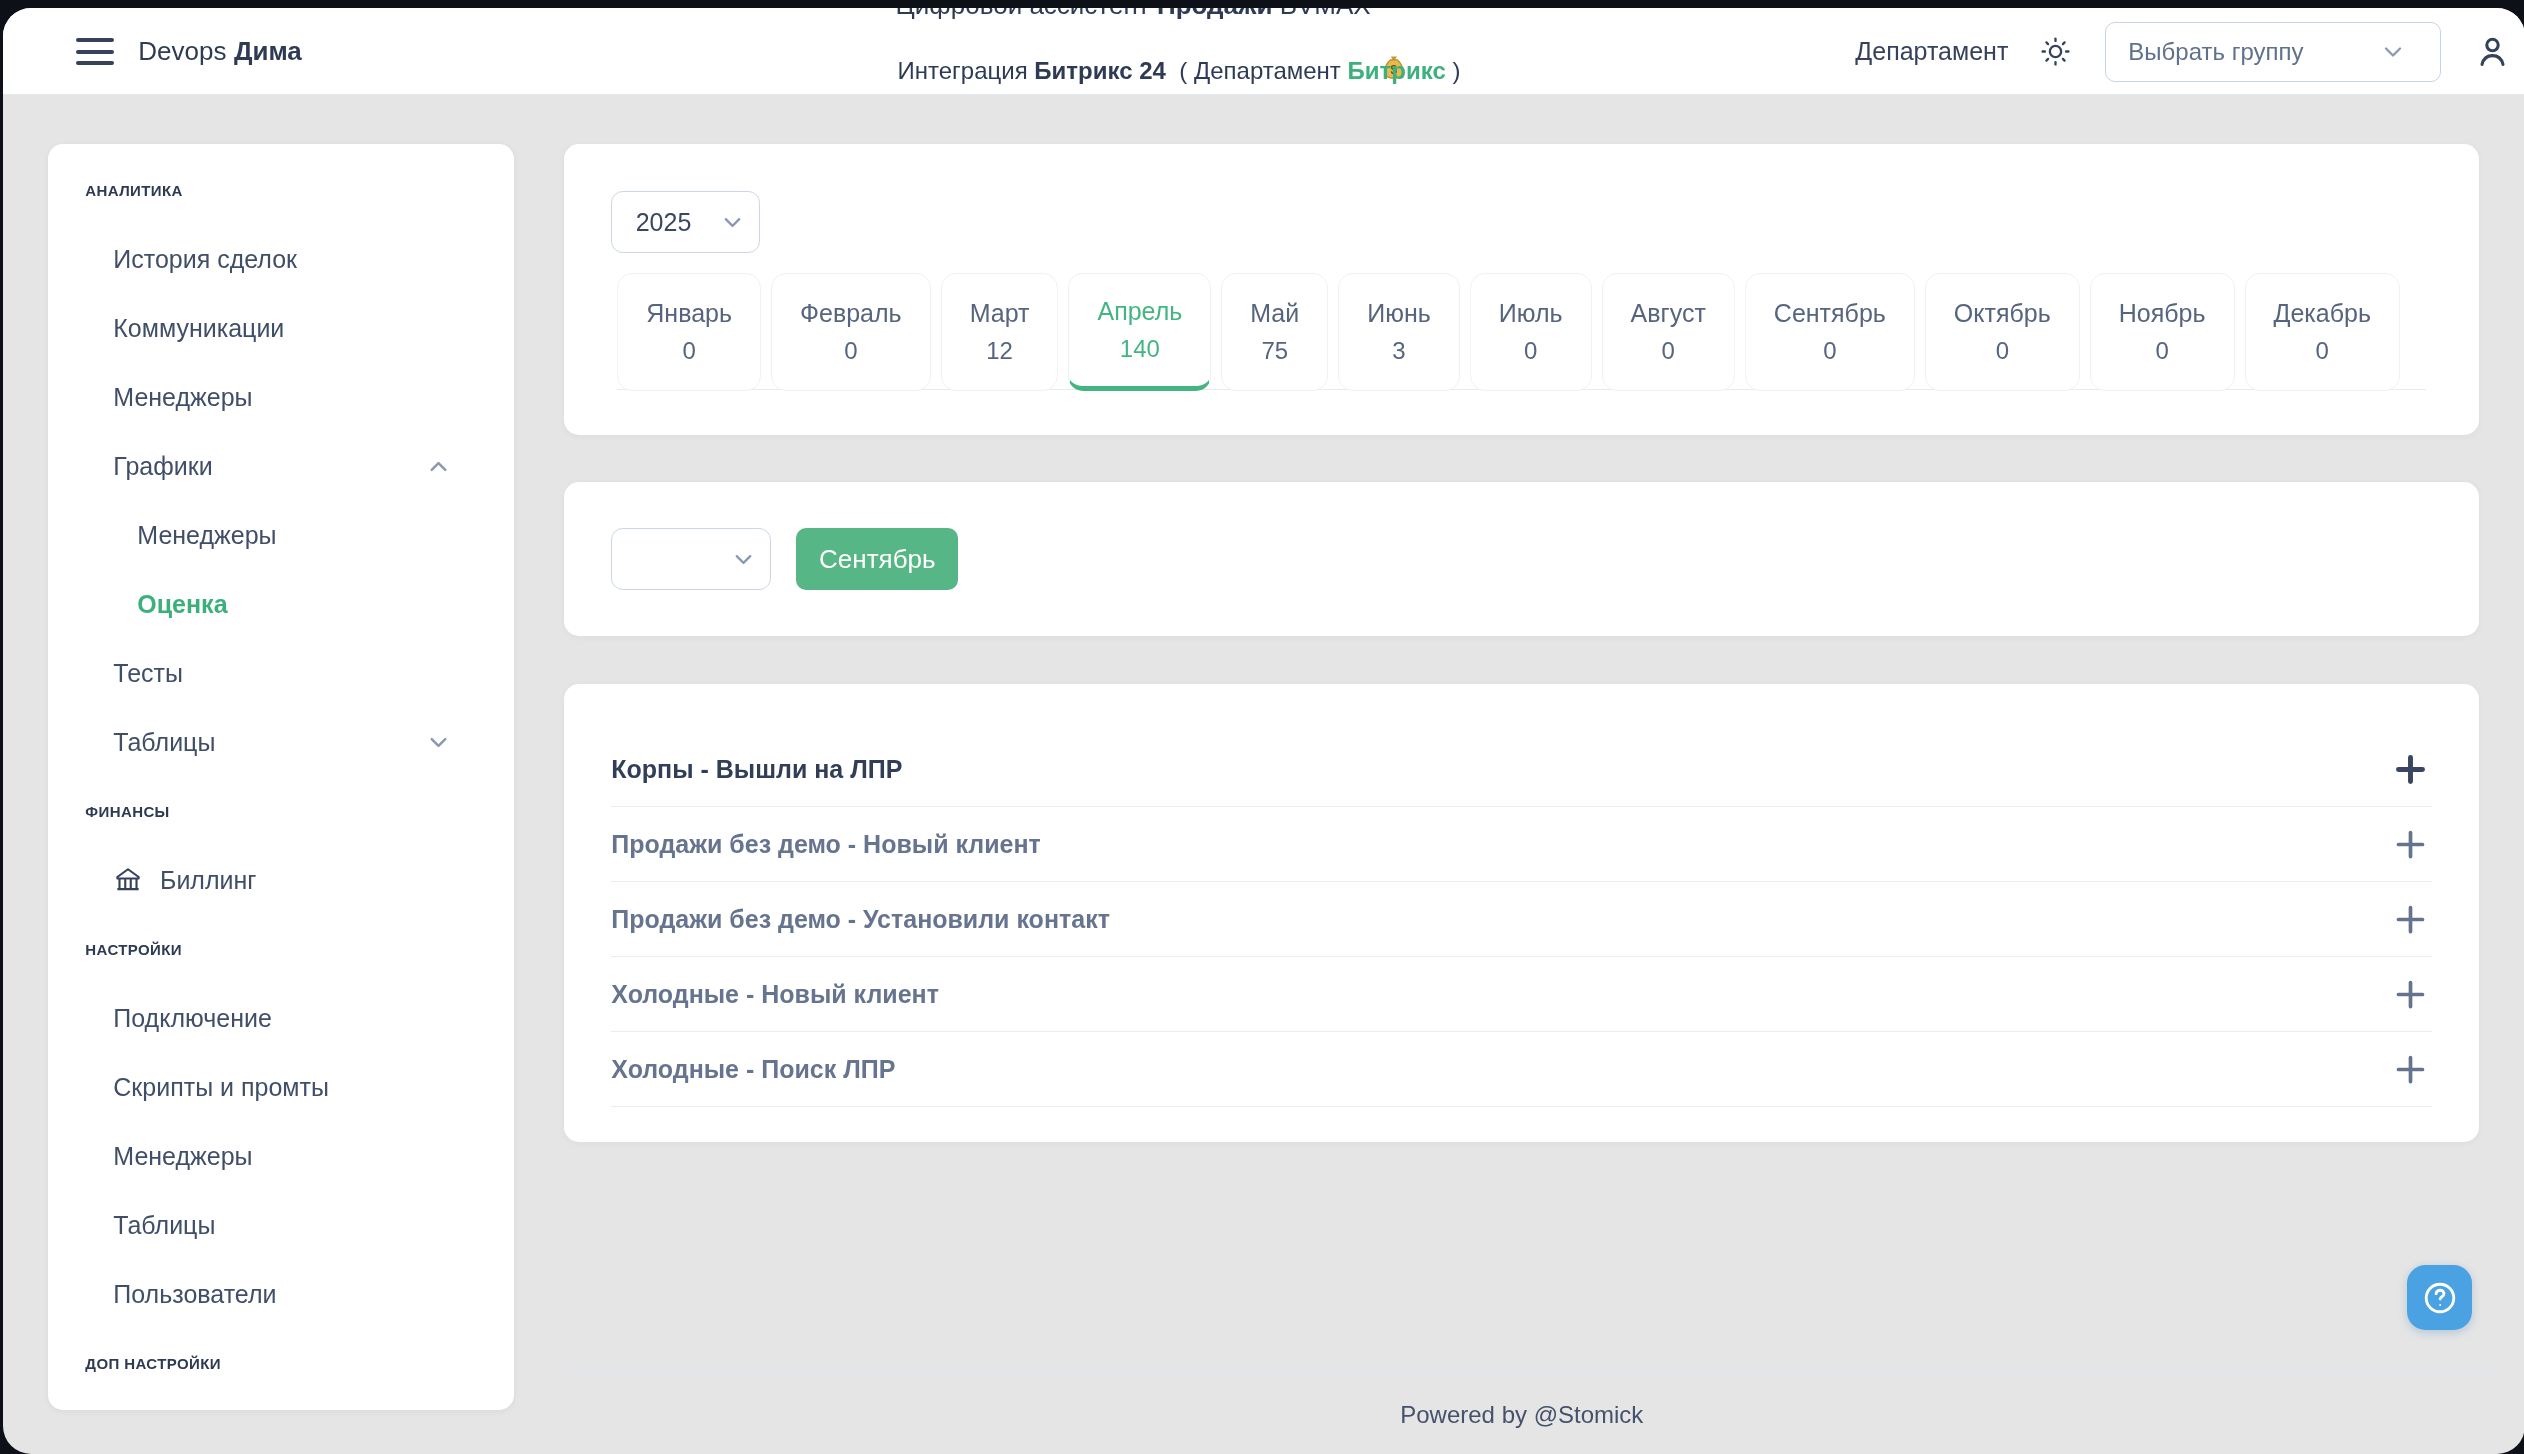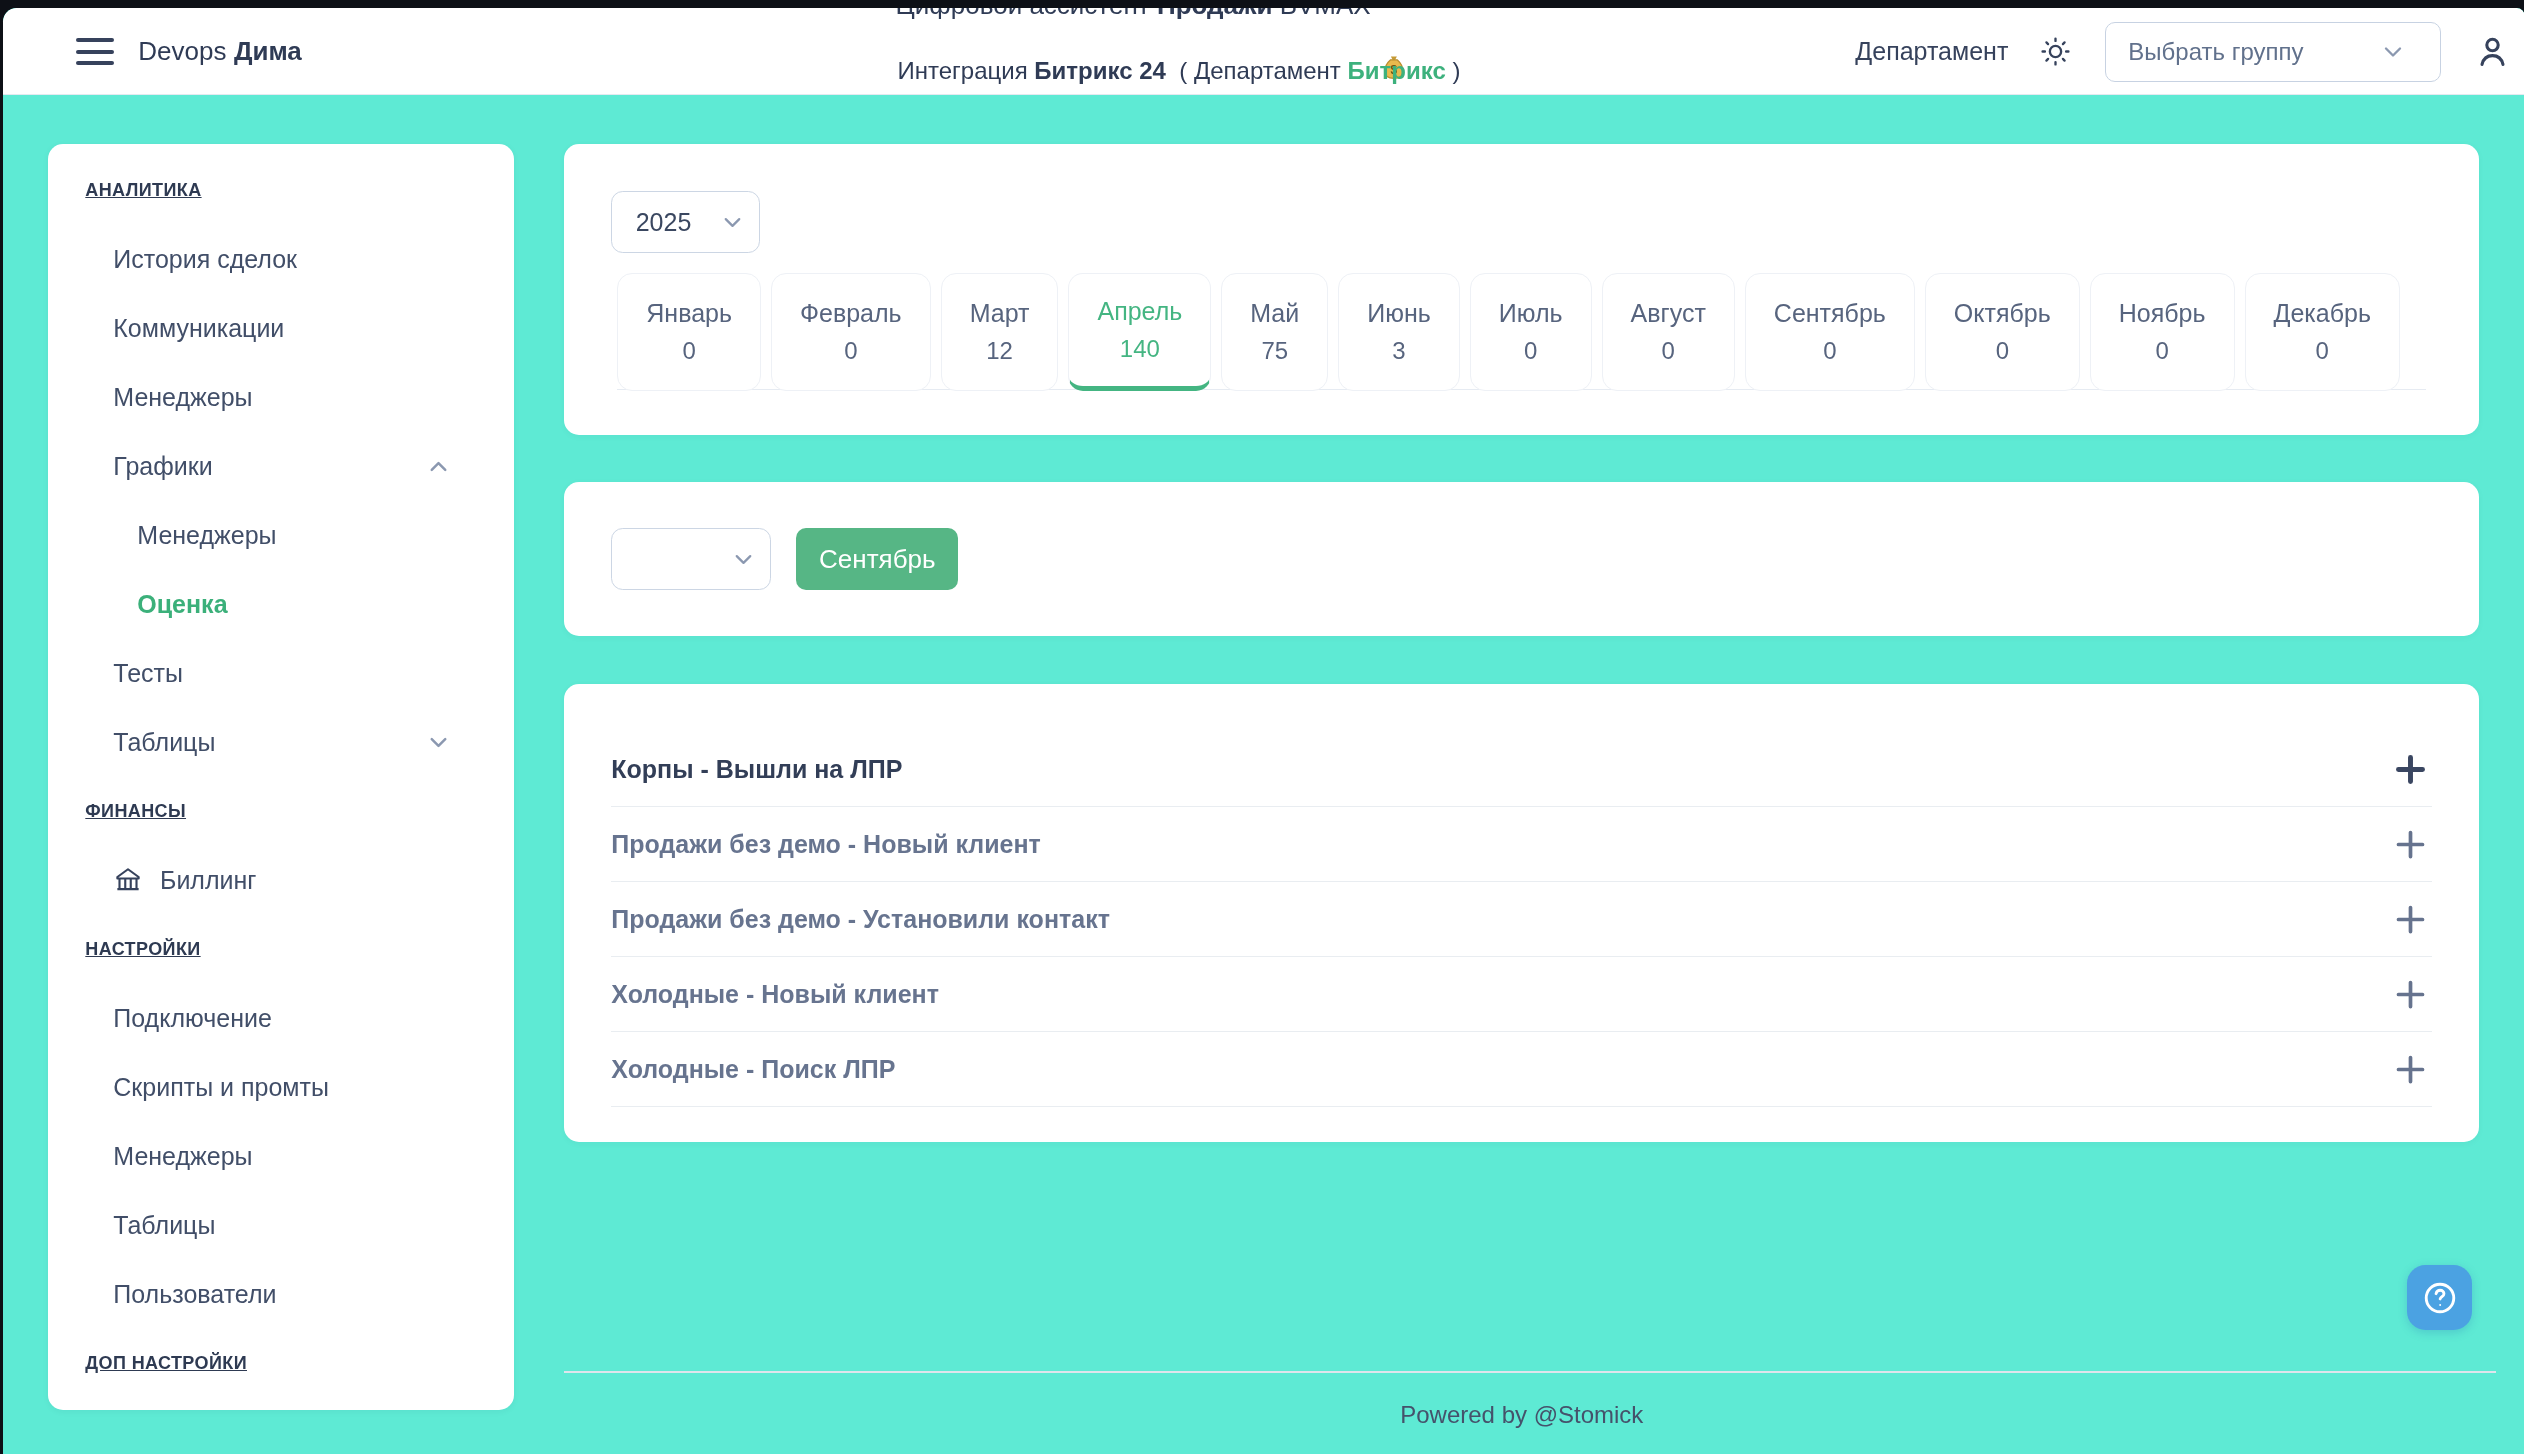--- a/index.html
+++ b/index.html
@@ -5,22 +5,22 @@
   * { box-sizing: border-box; margin: 0; padding: 0; }
   html,body { width:2525px; height:1454px; }
   body {
     background:#0d1016;
     font-family:"Liberation Sans", sans-serif;
     position:relative; overflow:hidden;
     color:#333f55;
   }
   .app {
     position:absolute; left:3.3px; top:8.3px; width:2522px; height:1446px;
-    background:#5eead4; overflow:hidden;
-    border-top-left-radius:13.4px; border-top-right-radius:8.3px;
+    background:#e5e5e5; overflow:hidden;
+    border-top-left-radius:13.4px; border-top-right-radius:8.3px;border-radius:28px;
   }
   
   .header {
     position:absolute; top:0; left:0; right:0; height:87px;
     background:#ffffff; border-bottom:0.8px solid #e4e9f0;
     border-top-left-radius:13.4px; border-top-right-radius:8.3px;
   }
   .burger { position:absolute; left:73px; top:30px; width:38px; height:27px;
     display:flex; flex-direction:column; justify-content:space-between; cursor:pointer; }
   .burger span { display:block; height:4.2px; border-radius:2.5px; background:#36425c; }
@@ -47,22 +47,22 @@
   svg { display:block; width:100%; height:100%; }
 
   
   .sidebar {
     position:absolute; left:45px; top:136px; width:466px; height:1266px;
     background:#fff; border-radius:15px; box-shadow:0 1.7px 6.7px rgba(25,39,70,.05);
     padding-top:11.7px; overflow:hidden;
   }
   .s-row { height:69px; display:flex; align-items:center; font-size:25px; color:#414e68;
     padding-right:62px; cursor:pointer; }
-  .s-section { padding-left:37px; font-size:18px; font-weight:bold; color:#2e3a52;
-    letter-spacing:0.4px; cursor:default;text-decoration:underline; }
+  .s-section { padding-left:37px; font-size:15px; font-weight:bold; color:#2e3a52;
+    letter-spacing:0.4px; cursor:default; }
   .s-item { padding-left:65px; }
   .s-sub { padding-left:89px; }
   .s-row.active { color:#3bb07a; font-weight:bold; }
   .s-chev { width:27px; height:27px; margin-left:auto; }
   .s-icon { width:30px; height:30px; margin-right:16.7px; color:#36425c; flex:none; }
 
   
   .card { position:absolute; left:561px; width:1915px; background:#fff; border-radius:15px;
     box-shadow:0 1.7px 6.7px rgba(25,39,70,.04); }
   .card-months { top:136px; height:291px; }

